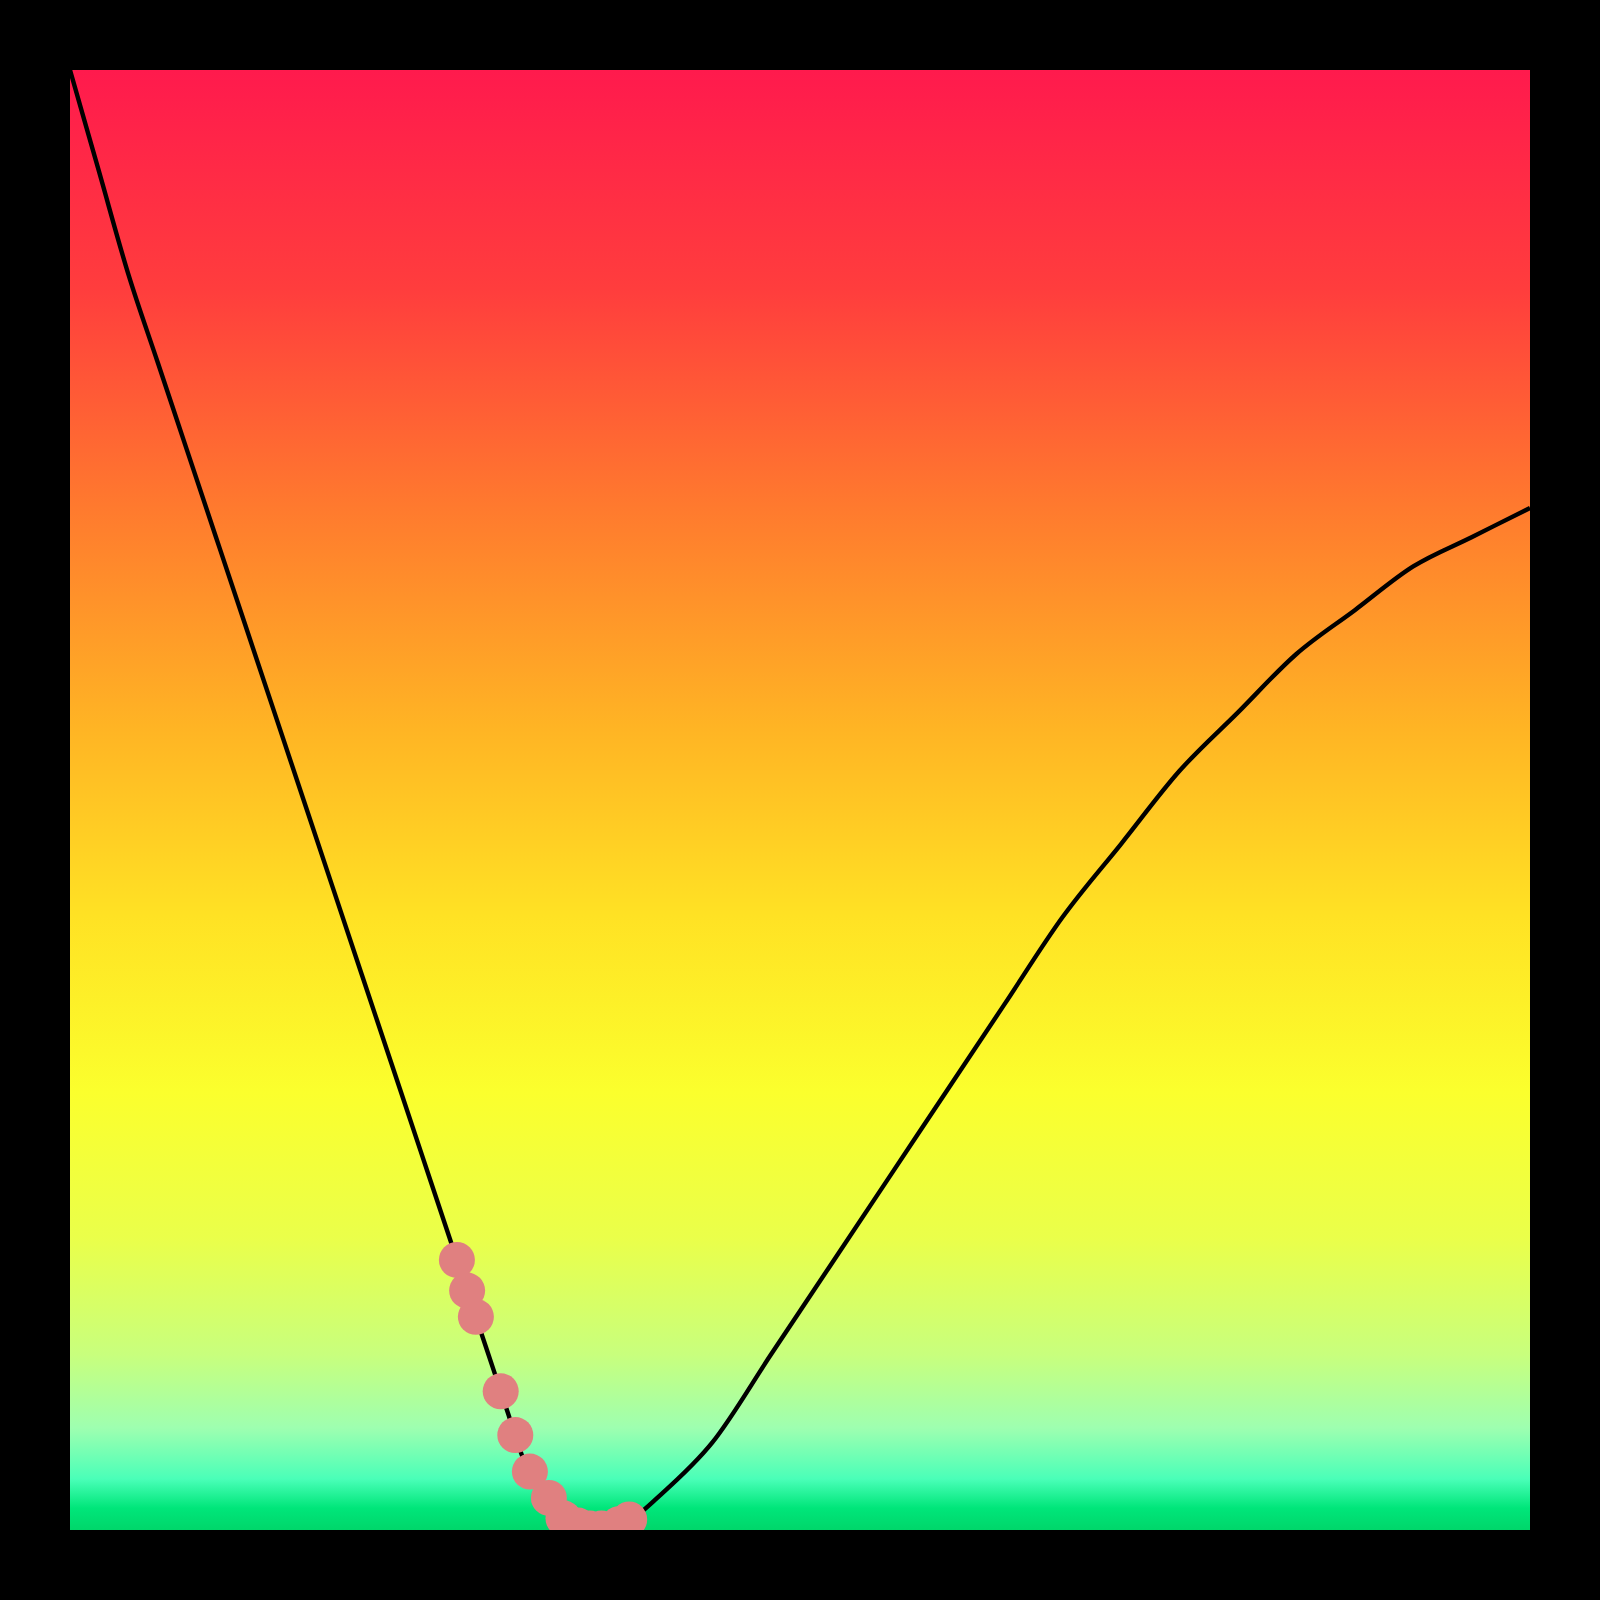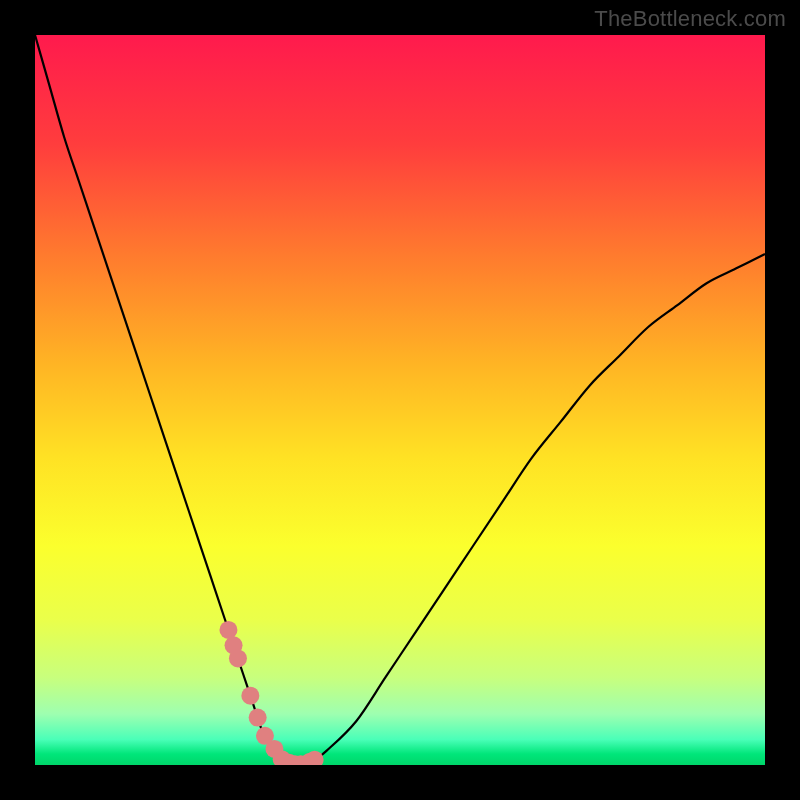--- a/index.html
+++ b/index.html
@@ -87,14 +87,13 @@
           <circle cx="239.43999999999997" cy="713.9399999999999" r="9" fill="#e08080"></circle>
           <circle cx="246.73999999999998" cy="724.16" r="9" fill="#e08080"></circle>
           <circle cx="254.04" cy="727.81" r="9" fill="#e08080"></circle>
           <circle cx="259.88000000000005" cy="729.27" r="9" fill="#e08080"></circle>
           <circle cx="265.71999999999997" cy="729.27" r="9" fill="#e08080"></circle>
           <circle cx="274.48" cy="727.08" r="9" fill="#e08080"></circle>
           <circle cx="279.59" cy="724.7075" r="9" fill="#e08080"></circle>
         </g>
     </svg>
   </div>
-  <div class="watermark">TheBottleneck.com</div>
 </div>
 
 </body></html>

